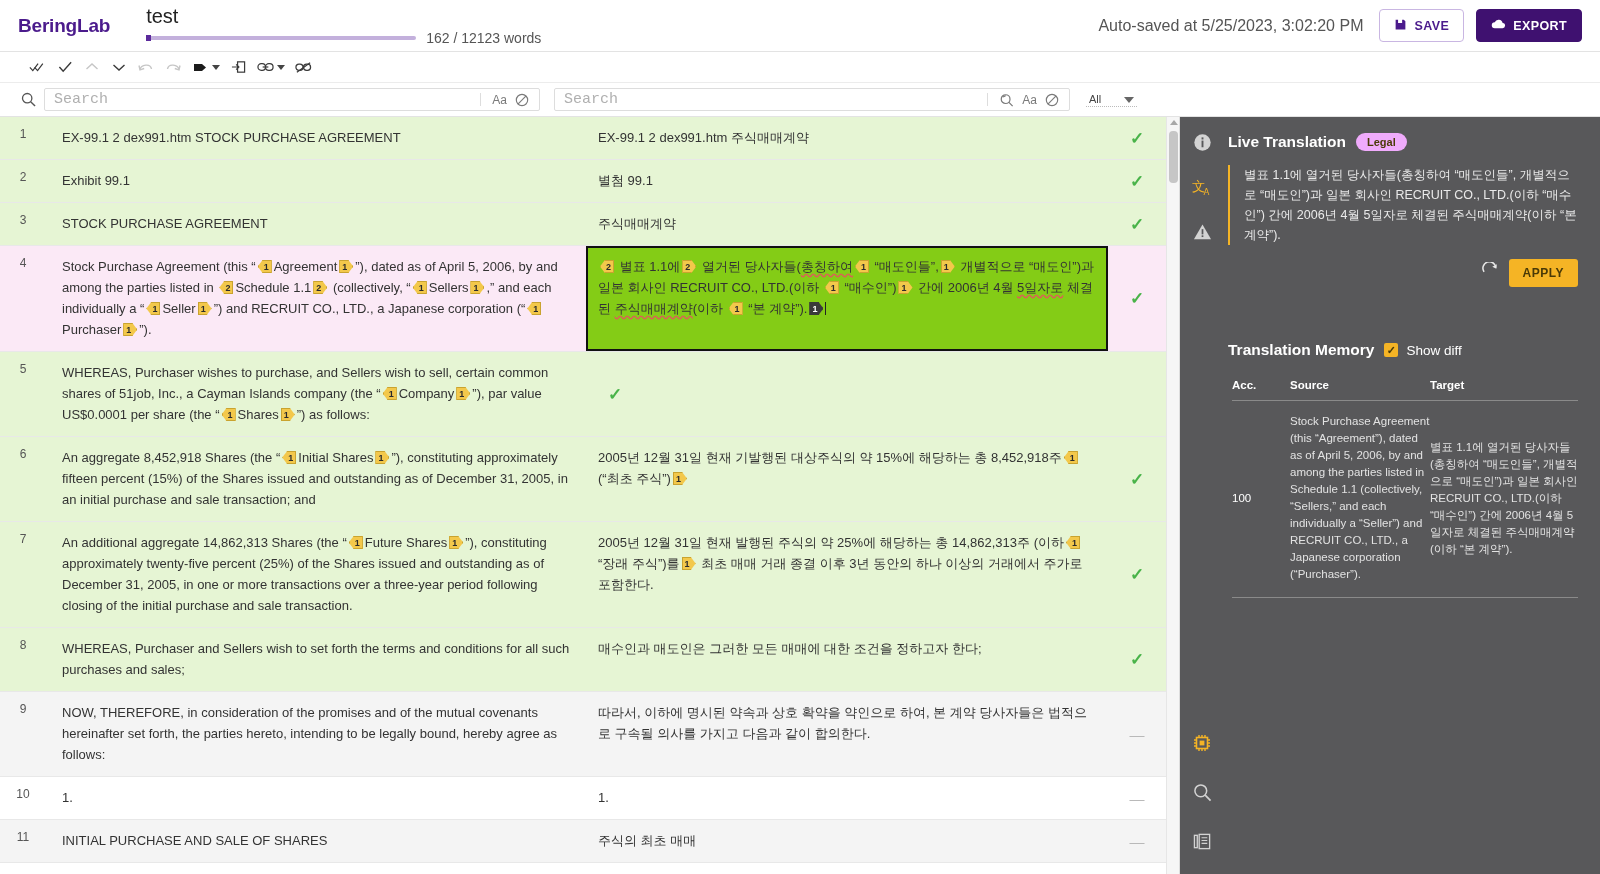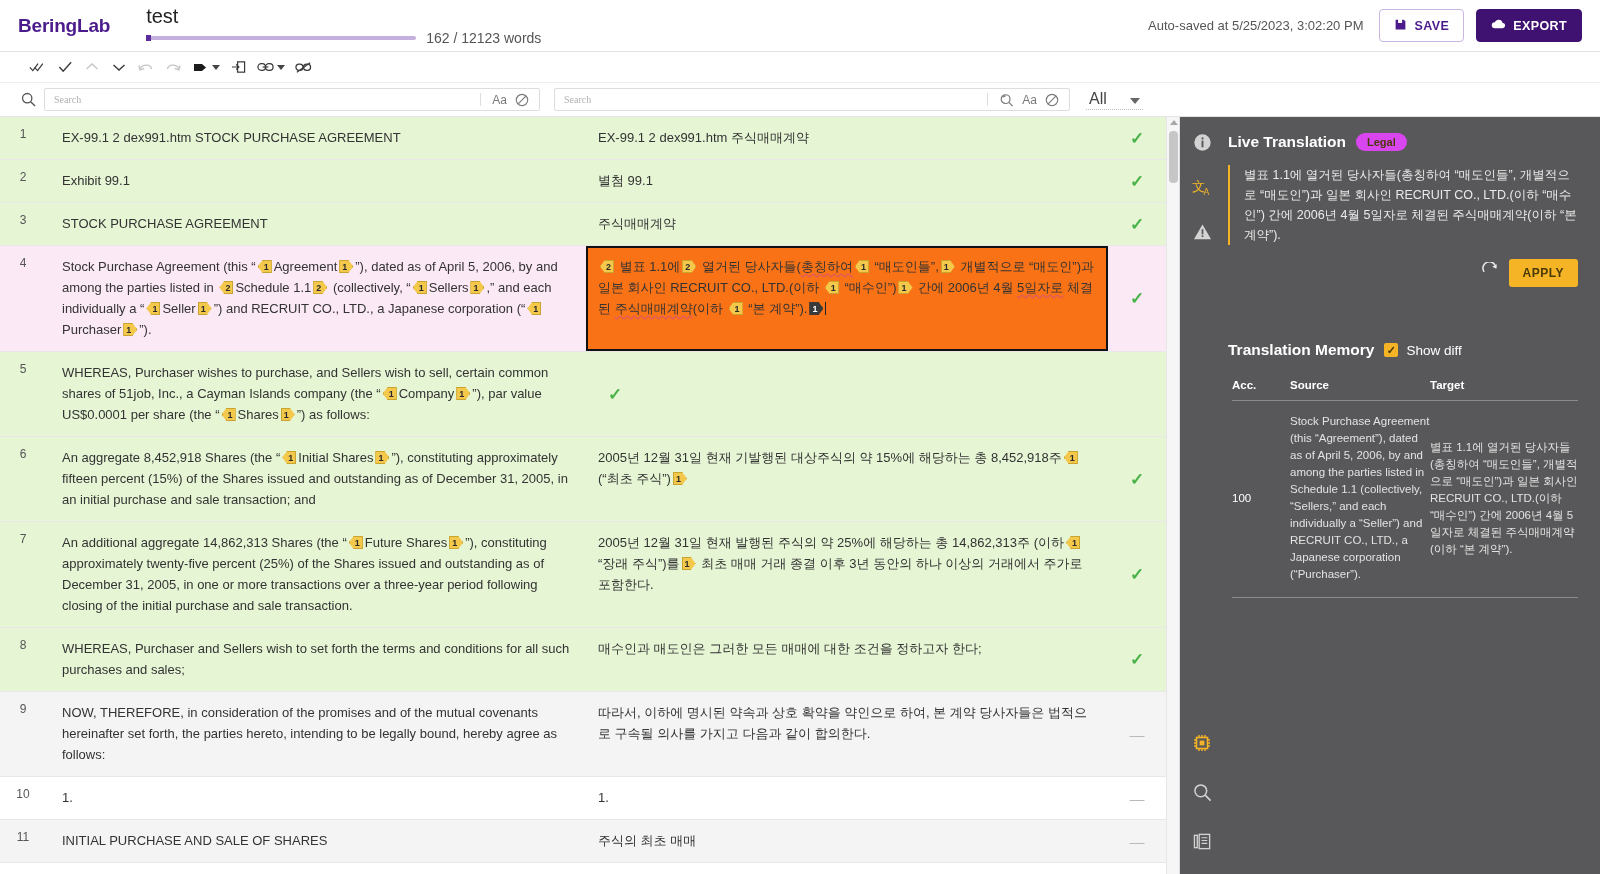--- a/index.html
+++ b/index.html
@@ -14,66 +14,66 @@
   .header { height:52px; flex:0 0 52px; display:flex; align-items:center; padding:0 18px;
             border-bottom:1px solid #e3e3e3; background:#fff; }
   .logo { font-size:19px; font-weight:bold; color:#4b1b8c; letter-spacing:-.2px; margin-right:36px; }
   .doc-block { display:flex; flex-direction:column; justify-content:center; min-width:420px; }
   .doc-title { font-size:20px; color:#222; line-height:22px; margin-bottom:3px; }
   .prog-row { display:flex; align-items:center; gap:10px; }
   .prog-track { width:270px; height:4px; background:#c3b0dc; border-radius:2px; position:relative; }
   .prog-dot { position:absolute; left:0; top:-1px; width:5px; height:6px; background:#5b2a9c; }
   .prog-label { font-size:14px; color:#555; white-space:nowrap; }
   .header-spacer { flex:1; }
-  .autosave { font-size:13px; color:#555; margin-right:16px; white-space:nowrap;}
+  .autosave { font-size:16px; color:#555; margin-right:16px; white-space:nowrap;}
   .btn { display:inline-flex; align-items:center; gap:7px; height:33px; padding:0 14px;
          border-radius:4px; font-size:12.5px; font-weight:bold; letter-spacing:.4px; cursor:pointer; }
   .btn-save { border:1px solid #c9b6e2; background:#fff; color:#4b1b8c; }
   .btn-export { background:#3f1170; color:#fff; border:1px solid #3f1170; margin-left:12px; }
 
   
   .toolbar { height:31px; flex:0 0 31px; display:flex; align-items:center; gap:3px;
              padding:0 26px; border-bottom:1px solid #ececec; background:#fff; }
   .tb { width:24px; height:24px; display:flex; align-items:center; justify-content:center;
         color:#3a3a3a; cursor:pointer; }
   .tb.dim { color:#c6c6c6; }
   .caret { width:0;height:0;border-left:4px solid transparent;border-right:4px solid transparent;
            border-top:5px solid #444; margin-left:-3px; margin-right:3px; cursor:pointer;}
 
   
   .searchbar { height:34px; flex:0 0 34px; display:flex; align-items:center;
                border-bottom:1px solid #e3e3e3; background:#fff; padding-left:12px; }
   .mag { width:32px; display:flex; justify-content:center; color:#555; }
   .sfield { display:flex; align-items:center; height:23px; border:1px solid #ddd; background:#fff;
             border-radius:2px; padding:0 6px 0 9px; }
-  .sfield input { border:0; outline:0; flex:1; font-family:Liberation Serif, serif; font-size:10px; color:#c2410c; background:transparent;}
+  .sfield input { border:0; outline:0; flex:1; font-family:Liberation Mono, monospace; font-size:15px; color:#c2410c; background:transparent;}
   .sfield input::placeholder{ color:#b0b0b0; }
   .sf-left { width:496px; margin-right:14px; }
   .sf-right { width:516px; }
   .sdiv { width:1px; height:13px; background:#ddd; margin:0 7px; }
   .sicon { color:#7a7a7a; font-size:12px; padding:0 4px; cursor:pointer; display:flex; align-items:center;}
-  .allsel { display:flex; align-items:center; gap:23px; margin-left:16px; font-size:16px;
+  .allsel { display:flex; align-items:center; gap:23px; margin-left:16px; font-size:11px;
             color:#444; border-bottom:1px dotted #bbb; padding:0 3px 1px 3px; cursor:pointer; }
 
   
   .body { flex:1; display:flex; min-height:0; }
   .grid-wrap { width:1180px; flex:0 0 1180px; overflow:hidden; position:relative; border-right:1px solid #ddd; }
   .grid { width:1166px; }
   .row { display:flex; border-bottom:1px solid #e8e8e8; align-items:stretch; }
   .row.green   { background:#e6f5d4; }
   .row.pinkrow { background:#fbe9f6; }
   .row.gray    { background:#f4f4f4; }
   .row.white   { background:#ffffff; }
   .c-num { width:46px; flex:0 0 46px; text-align:center; padding-top:10px; font-size:12px; color:#555; }
   .c-src { width:540px; flex:0 0 540px; padding:10px 14px 11px 16px; line-height:21px; font-size:13px; color:#333; }
   .c-tgt { width:522px; flex:0 0 522px; padding:10px 12px 11px 12px; line-height:21px; font-size:13px; color:#333; }
   .c-st  { width:58px; flex:0 0 58px; display:flex; align-items:center; justify-content:center; }
   .ok  { color:#49b349; font-size:17px; font-weight:bold; }
   .dash{ color:#b9b9b9; font-size:15px; }
-  .row.active .c-tgt { border:2px solid #111; background:#f97316; padding:8px 9px 9px 10px; }
+  .row.active .c-tgt { border:2px solid #111; background:#84cc16; padding:8px 9px 9px 10px; }
 
   
   .tag { display:inline-block; background:#f3c84b; color:#2b2b2b; font-size:9px; line-height:12px;
          height:13px; min-width:12px; text-align:center; padding:0 2px; vertical-align:1px;
          border:1px solid #c9a32f; margin:0 2px; font-weight:bold; }
   .tag.o { clip-path:polygon(0% 50%, 35% 0%, 100% 0%, 100% 100%, 35% 100%); padding-left:5px; }
   .tag.c { clip-path:polygon(0% 0%, 65% 0%, 100% 50%, 65% 100%, 0% 100%); padding-right:5px; }
   .tag.dark { background:#3a3a3a; color:#fff; border-color:#3a3a3a; }
   .sq { text-decoration: underline; text-decoration-style: wavy; text-decoration-color:#e05a5a;
         text-underline-offset:2px; }
@@ -91,21 +91,21 @@
   .rail { width:44px; flex:0 0 44px; display:flex; flex-direction:column; align-items:center;
           padding-top:12px; }
   .rail .ri { width:26px; height:26px; margin-bottom:19px; display:flex; align-items:center;
               justify-content:center; color:#d3d3d3; cursor:pointer; }
   .rail .ri.accent { color:#f5b425; }
   .rail .gap { flex:1; }
   .rcontent { flex:1; padding:10px 22px 0 0; min-width:0; }
   .sect { padding-left:4px; }
   .sect-head { display:flex; align-items:center; gap:10px; height:30px; }
   .sect-title { font-size:15.5px; font-weight:bold; color:#fff; }
-  .pill { background:#d946ef; color:#4a3a07; font-size:11px; font-weight:bold; border-radius:11px;
+  .pill { background:#f0abfc; color:#4a3a07; font-size:11px; font-weight:bold; border-radius:11px;
           padding:3px 11px; }
   .lt-body { display:flex; margin-top:8px; }
   .lt-bar { width:2px; background:#f5b425; margin-right:14px; flex:0 0 2px; }
   .lt-text { color:#eaeaea; font-size:12.5px; line-height:20px; }
   .lt-actions { display:flex; align-items:center; justify-content:flex-end; gap:10px; margin-top:14px; }
   .refresh { color:#e8e8e8; font-size:18px; cursor:pointer; }
   .btn-apply { background:#f5b425; color:#4a3a07; font-weight:bold; font-size:12px; letter-spacing:.5px;
                padding:7px 14px; border-radius:3px; cursor:pointer; }
   .tm-wrap { margin-top:48px; }
   .chk { width:14px;height:14px;background:#f5b425;border-radius:2px; display:flex;

